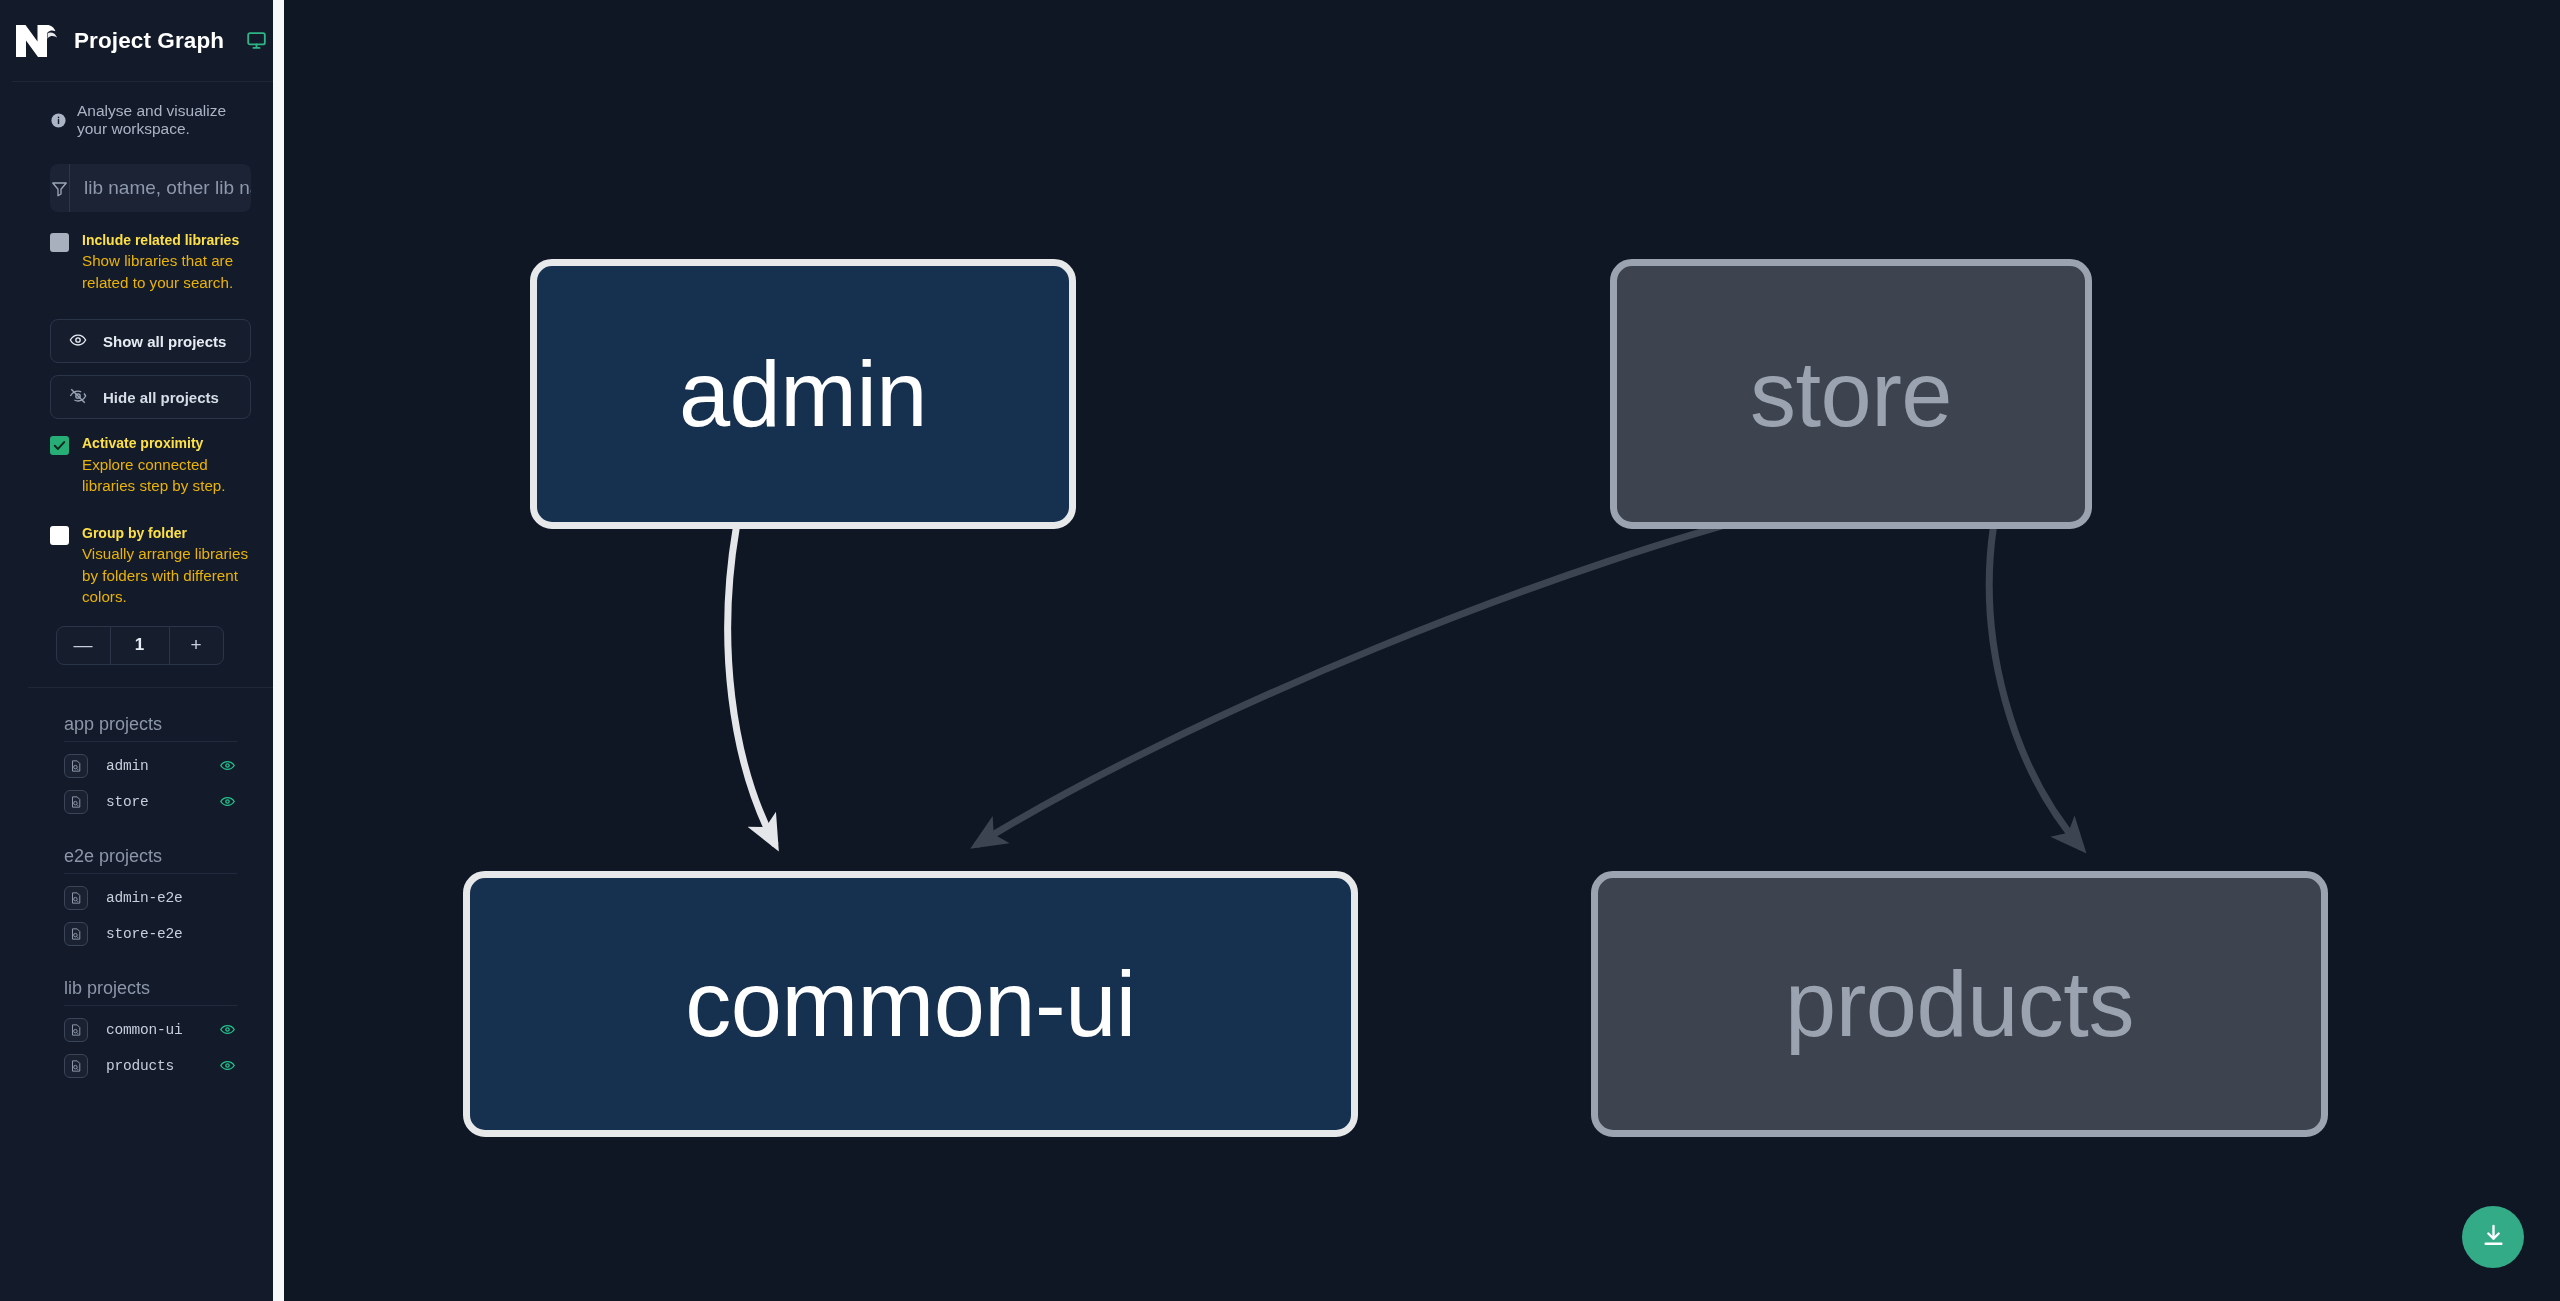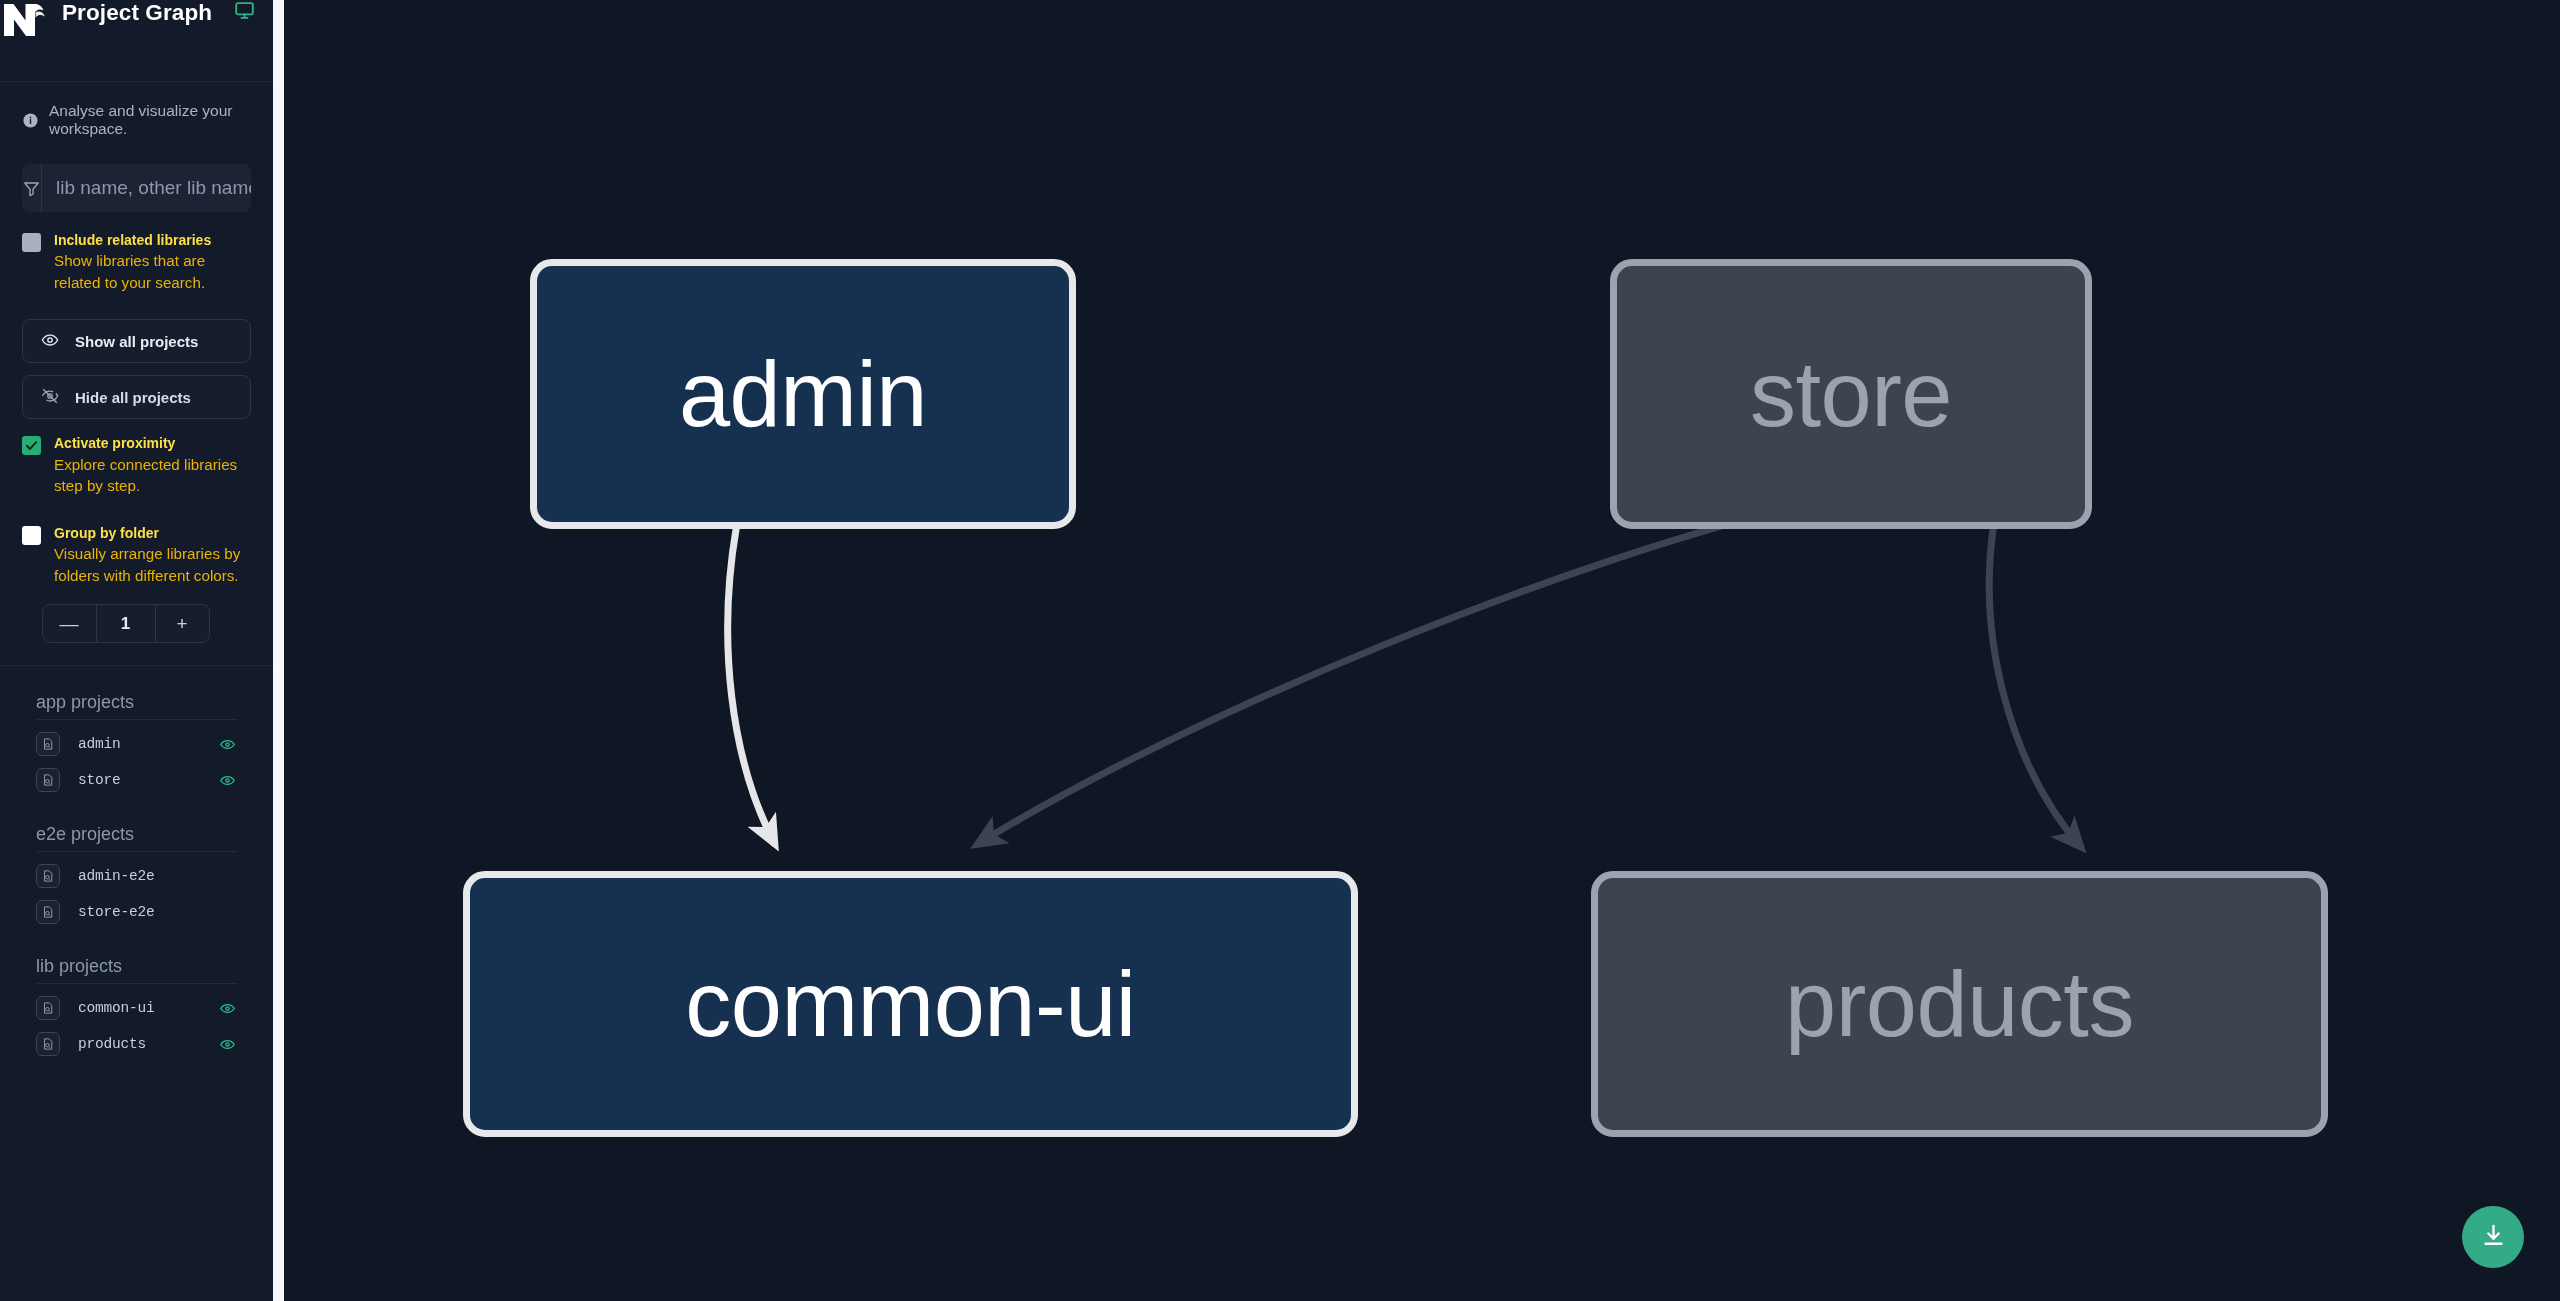--- a/index.html
+++ b/index.html
@@ -14,43 +14,44 @@
   
   .sidebar {
     width: 273px; height: 1301px;
     background: #131a29;
     display: flex; flex-direction: column;
     position: relative; z-index: 5;
     flex: 0 0 273px;
   }
   .sb-header {
     height: 82px;
-    display: flex; align-items: flex-start;
+    display: flex; align-items: center;
     padding: 0 2px;
     border-bottom: 1px solid #1e2637;
     gap: 14px;
+    margin-left: 12px;
   }
   .nx-logo { width: 46px; height: 40px; flex: 0 0 46px; }
   .app-title {
     color: #ffffff; font-size: 22.5px; font-weight: 700;
     letter-spacing: .1px; white-space: nowrap;
   }
   .monitor-icon { margin-left: 8px; display: flex; align-items: center; }
 
   .sb-tagline {
     display: flex; align-items: center; gap: 10px;
     padding: 20px 22px 0 22px;
     color: #aab4c4; font-size: 15.5px;
   }
   .info-dot {
     width: 17px; height: 17px; flex: 0 0 17px;
     display:flex; align-items:center; justify-content:center;
   }
 
-  .sb-scroll { flex: 1; overflow: hidden; }
+  .sb-scroll { flex: 1; overflow: hidden; margin-left: 28px; }
 
   .search-wrap {
     margin: 26px 22px 0 22px;
     display: flex; align-items: stretch;
     background: #1b2335;
     border-radius: 8px;
     height: 48px;
     overflow: hidden;
   }
   .search-icon-box {

